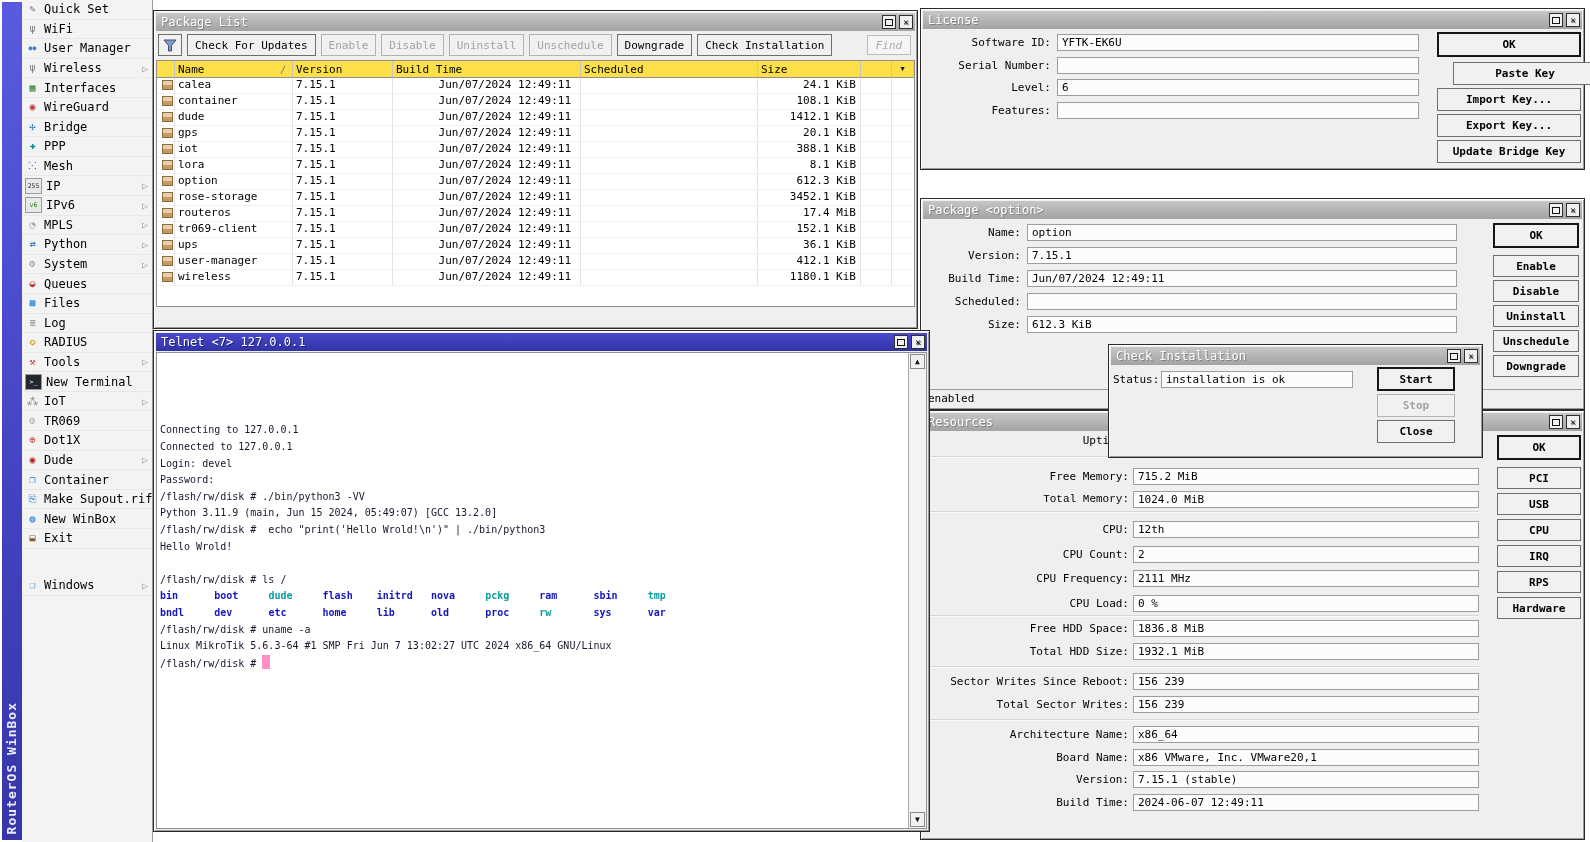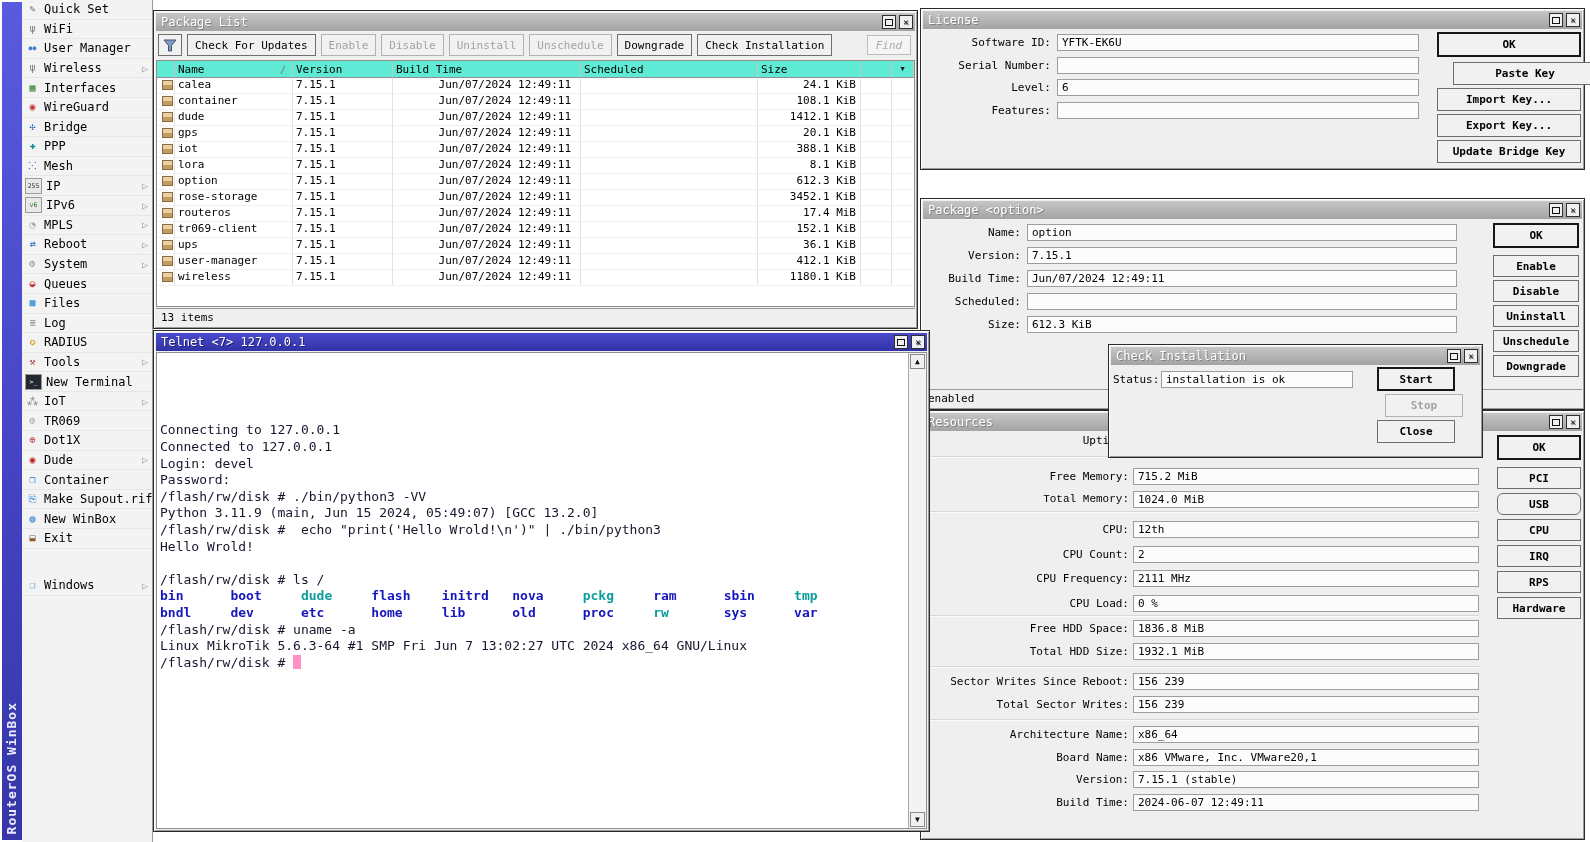--- a/index.html
+++ b/index.html
@@ -45,36 +45,36 @@
         background:#f1f1f1;font-size:11px;white-space:nowrap;}
   .tbtn.dis{color:#a2a2a2;border-color:#b2b2b2;}
   .filterbtn{width:22px;height:20px;border:1px solid #6e6e6e;background:#f1f1f1;display:flex;
              align-items:center;justify-content:center;flex:none;}
   .find{position:absolute;right:6px;top:24px;width:44px;height:20px;border:1px solid #bcbcbc;
         color:#a9a9a9;font-style:italic;font-size:11px;display:flex;align-items:center;
         justify-content:center;background:#f5f5f5;box-sizing:border-box;}
   .pltable{position:absolute;left:2px;top:49px;right:2px;bottom:21px;background:#fff;
            border:1px solid #8f8f8f;overflow:hidden;}
   .pl-grid{display:grid;grid-template-columns:18px 118px 100px 188px 177px 103px 1fr 22px;}
-  .hc{border-right:1px solid #c6c6c6;border-bottom:1px solid #8f8f8f;background:#5eead4;
+  .hc{border-right:1px solid #c6c6c6;border-bottom:1px solid #8f8f8f;background:#fde047;
       font-size:11px;padding-left:3px;display:flex;align-items:center;height:17px;box-sizing:border-box;}
   .hc .sort{margin-left:auto;margin-right:6px;color:#777;font-size:10px;}
   .hc.dd{justify-content:center;padding-left:0;font-size:7px;color:#111;}
   .row{border-bottom:1px solid #f0f0f0;}
   .cell{font-size:11px;height:15px;line-height:14px;border-right:1px solid #e2e2e2;
         padding-left:3px;white-space:nowrap;overflow:hidden;box-sizing:border-box;}
   .cell.ra{text-align:right;padding-right:9px;}
   .cell.none{border-right:none;}
   .cube{width:11px;height:10px;margin:2px auto 0;background:linear-gradient(180deg,#e7d0a8 45%,#bf9a62 46%);
         border:1px solid #8a6a3e;box-sizing:border-box;}
   .statusbar{position:absolute;left:2px;bottom:2px;right:2px;height:17px;background:#efefef;
              border-top:1px solid #9a9a9a;font-size:11px;line-height:17px;padding-left:5px;}
   
   .termwrap{position:absolute;left:2px;top:21px;right:2px;bottom:2px;background:#fff;border:1px solid #8f8f8f;}
-  .term{position:absolute;left:3px;top:3px;right:20px;bottom:2px;font-size:13px;line-height:16.6px;
+  .term{position:absolute;left:3px;top:3px;right:20px;bottom:2px;font-size:10px;line-height:16.6px;
         color:#16162c;white-space:pre;overflow:hidden;}
   .term .d{color:#1617bd;font-weight:bold;}
   .term .s{color:#0c9d9d;font-weight:bold;}
   .cur{display:inline-block;width:8px;height:14px;background:#ff8fc6;vertical-align:-2px;}
   .scol{position:absolute;right:0;top:0;bottom:0;width:17px;background:#f3f3f3;border-left:1px solid #aaa;}
   .sarr{position:absolute;left:1px;width:15px;height:15px;background:#f0f0f0;border:1px solid #8a8a8a;
         font-size:8px;display:flex;align-items:center;justify-content:center;color:#111;box-sizing:border-box;}
 </style>
 </head>
 <body>
@@ -131,21 +131,21 @@
       <div class="slabel">IPv6</div>
       <div class="sarrow">▷</div>
     </div>
     <div class="sitem">
       <div class="sicon" style="color: rgb(154, 154, 154);">◔</div>
       <div class="slabel">MPLS</div>
       <div class="sarrow">▷</div>
     </div>
     <div class="sitem">
       <div class="sicon" style="color: rgb(22, 99, 192);">⇄</div>
-      <div class="slabel">Reboot</div>
+      <div class="slabel">Python</div>
       <div class="sarrow">▷</div>
     </div>
     <div class="sitem">
       <div class="sicon" style="color: rgb(140, 140, 140);">⚙</div>
       <div class="slabel">System</div>
       <div class="sarrow">▷</div>
     </div>
     <div class="sitem">
       <div class="sicon" style="color: rgb(194, 51, 51);">◒</div>
       <div class="slabel">Queues</div>
@@ -411,21 +411,20 @@
           <div class="cell">wireless</div>
           <div class="cell">7.15.1</div>
           <div class="cell ra">Jun/07/2024 12:49:11</div>
           <div class="cell"></div>
           <div class="cell ra" style="padding-right: 4px;">1180.1 KiB</div>
           <div class="cell"></div>
           <div class="cell none"></div>
         </div>
       </div>
   </div>
-  <div class="statusbar">13 items</div>
 </div>
 
 <div class="win" style="left:920px;top:8px;width:665px;height:162px;z-index:1;">
   <div class="tbar">
     <span>License</span>
     <span class="wbtns">
       <span class="wbtn">
           <span class="sq"></span>
         </span>
       <span class="wbtn">✕</span>
@@ -515,21 +514,21 @@
       <div class="lbl" style="left: 4px; width: 204px; top: 315px;">Architecture Name:</div>
       <div class="inp" style="left: 212px; width: 346px; top: 315px;">x86_64</div>
       <div class="lbl" style="left: 4px; width: 204px; top: 338px;">Board Name:</div>
       <div class="inp" style="left: 212px; width: 346px; top: 338px;">x86 VMware, Inc. VMware20,1</div>
       <div class="lbl" style="left: 4px; width: 204px; top: 360px;">Version:</div>
       <div class="inp" style="left: 212px; width: 346px; top: 360px;">7.15.1 (stable)</div>
       <div class="lbl" style="left: 4px; width: 204px; top: 383px;">Build Time:</div>
       <div class="inp" style="left: 212px; width: 346px; top: 383px;">2024-06-07 12:49:11</div>
       <div class="btn def" style="left: 576px; width: 84px; top: 24px; height: 25px;">OK</div>
       <div class="btn" style="left: 576px; width: 84px; top: 56px; height: 22px;">PCI</div>
-      <div class="btn" style="left: 576px; width: 84px; top: 82px; height: 22px; border-radius: 6px;">USB</div>
+      <div class="btn" style="left: 576px; width: 84px; top: 82px; height: 22px;">USB</div>
       <div class="btn" style="left: 576px; width: 84px; top: 108px; height: 22px;">CPU</div>
       <div class="btn" style="left: 576px; width: 84px; top: 134px; height: 22px;">IRQ</div>
       <div class="btn" style="left: 576px; width: 84px; top: 160px; height: 22px;">RPS</div>
       <div class="btn" style="left: 576px; width: 84px; top: 186px; height: 22px;">Hardware</div>
       <div class="sep" style="left: 4px; width: 554px; top: 45px;"></div>
       <div class="sep" style="left: 4px; width: 554px; top: 100px;"></div>
       <div class="sep" style="left: 4px; width: 554px; top: 204px;"></div>
       <div class="sep" style="left: 4px; width: 554px; top: 255px;"></div>
       <div class="sep" style="left: 4px; width: 554px; top: 308px;"></div>
     </div>
@@ -561,16 +560,16 @@
       <span class="wbtn">
           <span class="sq"></span>
         </span>
       <span class="wbtn">✕</span>
     </span>
   </div>
   <div id="chk-body">
       <div class="lbl" style="left: 4px; width: 46px; top: 26px;">Status:</div>
       <div class="inp" style="left: 52px; width: 192px; top: 26px;">installation is ok</div>
       <div class="btn def" style="left: 268px; width: 78px; top: 22px; height: 24px;">Start</div>
-      <div class="btn dis" style="left: 268px; width: 78px; top: 49px; height: 23px; margin-left: 8px;">Stop</div>
+      <div class="btn dis" style="left: 268px; width: 78px; top: 49px; height: 23px;">Stop</div>
       <div class="btn" style="left: 268px; width: 78px; top: 75px; height: 23px;">Close</div>
     </div>
 </div>
 
 </body></html>

